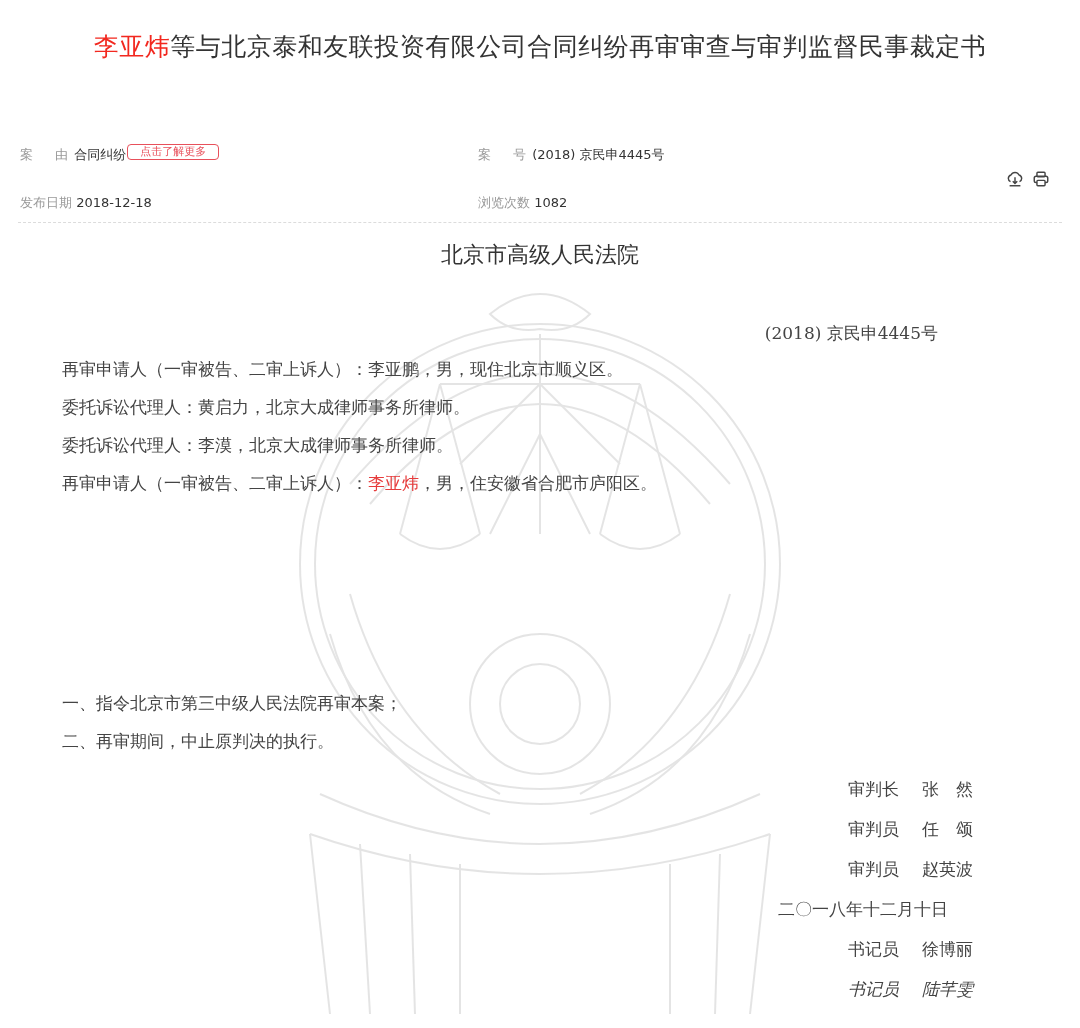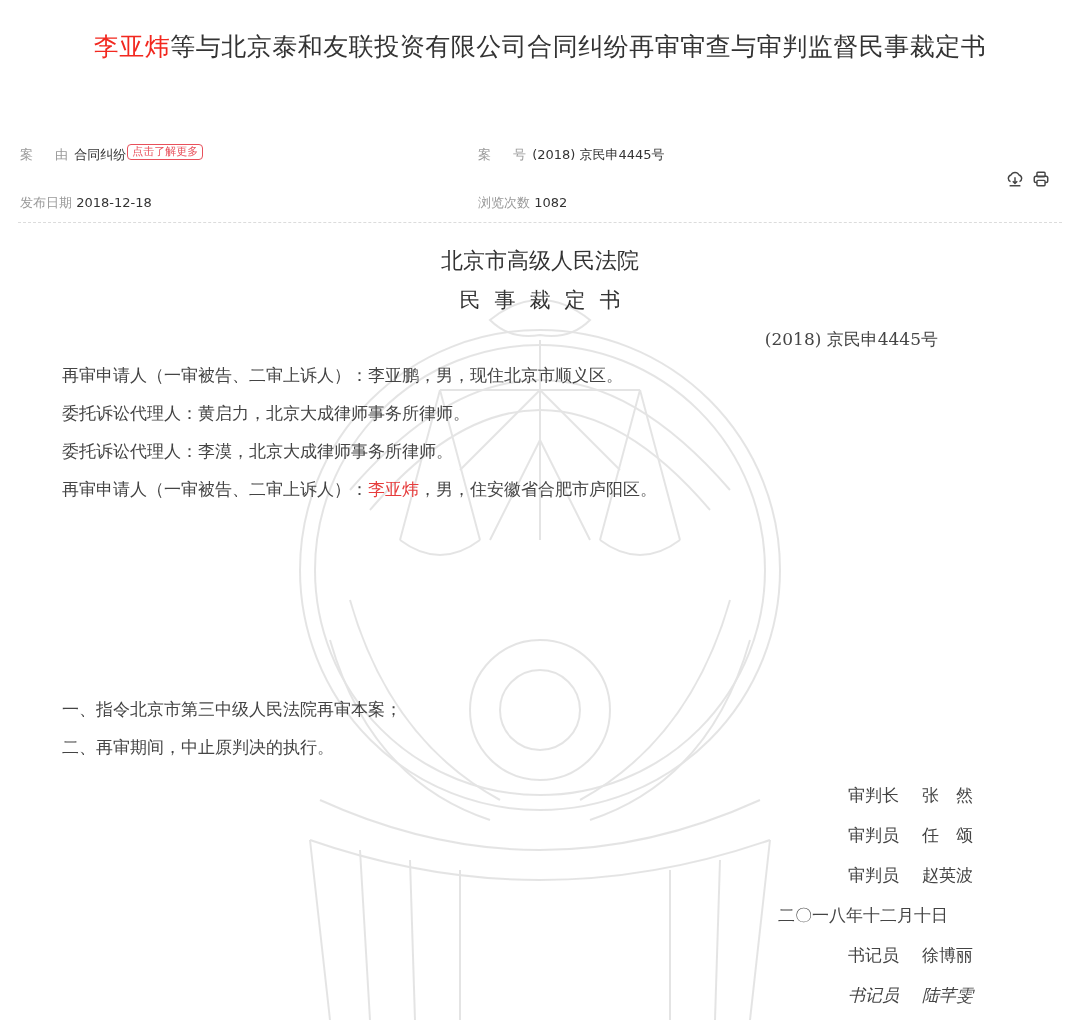--- a/index.html
+++ b/index.html
@@ -6,28 +6,28 @@
     body { width: 1080px; height: 1028px; position: relative; overflow: hidden; font-family: "DejaVu Sans", "Liberation Sans", sans-serif; color: #333; }
 
     .page-title { position: absolute; top: 30px; left: 0; width: 1080px; text-align: center; font-size: 25px; color: #333; letter-spacing: 0.5px; white-space: nowrap; }
     .page-title .hl { color: #f2281f; }
 
     .meta { position: absolute; left: 20px; top: 146px; width: 1040px; height: 70px; font-size: 13px; }
     .meta-row { position: absolute; white-space: nowrap; }
     .meta-label { color: #999; display: inline-block; }
     .meta-value { color: #333; }
     .label-spaced { letter-spacing: 22px; margin-right: -20px; }
-    .tag { display: inline-block; border: 1px solid #e8505b; color: #e8505b; border-radius: 4px; font-size: 11px; padding: 0 4px; line-height: 14px; position: relative; top: -4px; margin-left: 1px; cursor: pointer; }
+    .tag { display: inline-block; border: 1px solid #e8505b; color: #e8505b; border-radius: 4px; font-size: 11px; padding: 0 12px; line-height: 14px; position: relative; top: -4px; margin-left: 1px; cursor: pointer; }
 
     .icons { position: absolute; right: 10px; top: 24px; display: flex; gap: 8px; }
     .icon-btn { width: 18px; height: 18px; cursor: pointer; }
 
     .divider { position: absolute; left: 18px; top: 222px; width: 1044px; border-top: 1px dashed #dcdcdc; }
 
-    .doc { position: absolute; left: 0; top: 240px; width: 960px; height: 788px; font-family: "DejaVu Serif", "Liberation Serif", serif; color: #444; }
+    .doc { position: absolute; left: 0; top: 234px; width: 960px; height: 788px; font-family: "DejaVu Serif", "Liberation Serif", serif; color: #444; }
     .watermark { position: absolute; left: 290px; top: 0; width: 500px; height: 780px; opacity: 0.22; pointer-events: none; }
 
     .court { position: absolute; top: 6px; left: 0; width: 1080px; text-align: center; font-family: "DejaVu Sans", sans-serif; font-size: 22px; color: #333; }
     .doctype { position: absolute; top: 46px; left: 0; width: 1080px; text-align: center; font-family: "DejaVu Sans", sans-serif; font-size: 21px; letter-spacing: 14px; color: #333; padding-left: 14px; box-sizing: border-box; }
     .caseno { position: absolute; top: 88px; right: 22px; font-size: 17px; }
 
     .line { position: absolute; font-size: 17px; white-space: nowrap; text-align: center; }
     .red { color: #e63c3c; }
     .para { position: absolute; left: 24px; width: 1032px; font-size: 17px; line-height: 35px; text-indent: 36px; text-align: justify; }
 
@@ -89,21 +89,20 @@
       <path d="M40 400 Q80 540 200 580 M460 400 Q420 540 300 580"></path>
       <path d="M60 360 Q100 500 210 560 M440 360 Q400 500 290 560"></path>
       <path d="M20 600 L40 780 M70 610 L80 780 M120 620 L125 780 M170 630 L170 780 M380 630 L380 780 M430 620 L425 780 M480 600 L460 780"></path>
       <path d="M20 600 Q250 680 480 600"></path>
       <path d="M30 560 Q250 660 470 560"></path>
       <path d="M200 80 Q250 40 300 80 Q280 100 250 95 Q220 100 200 80 Z"></path>
     </g>
   </svg>
 
   <div class="court">北京市高级人民法院</div>
-  <div class="doctype">民事裁定书</div>
   <div class="caseno">(2018) 京民申4445号</div>
 
   <div class="line" style="left:62px; top:124px;">
     <span>再审申请人（一审被告、二审上诉人）：</span><span>李亚鹏</span><span>，男，现住北京市顺义区。</span>
   </div>
   <div class="line" style="left:62px; top:162px;">
     <span>委托诉讼代理人：</span><span>黄启力</span><span>，北京大成律师事务所律师。</span>
   </div>
   <div class="line" style="left:62px; top:238px;">
     <span>再审申请人（一审被告、二审上诉人）：</span><span class="red">李亚炜</span><span>，男，住安徽省合肥市庐阳区。</span>

